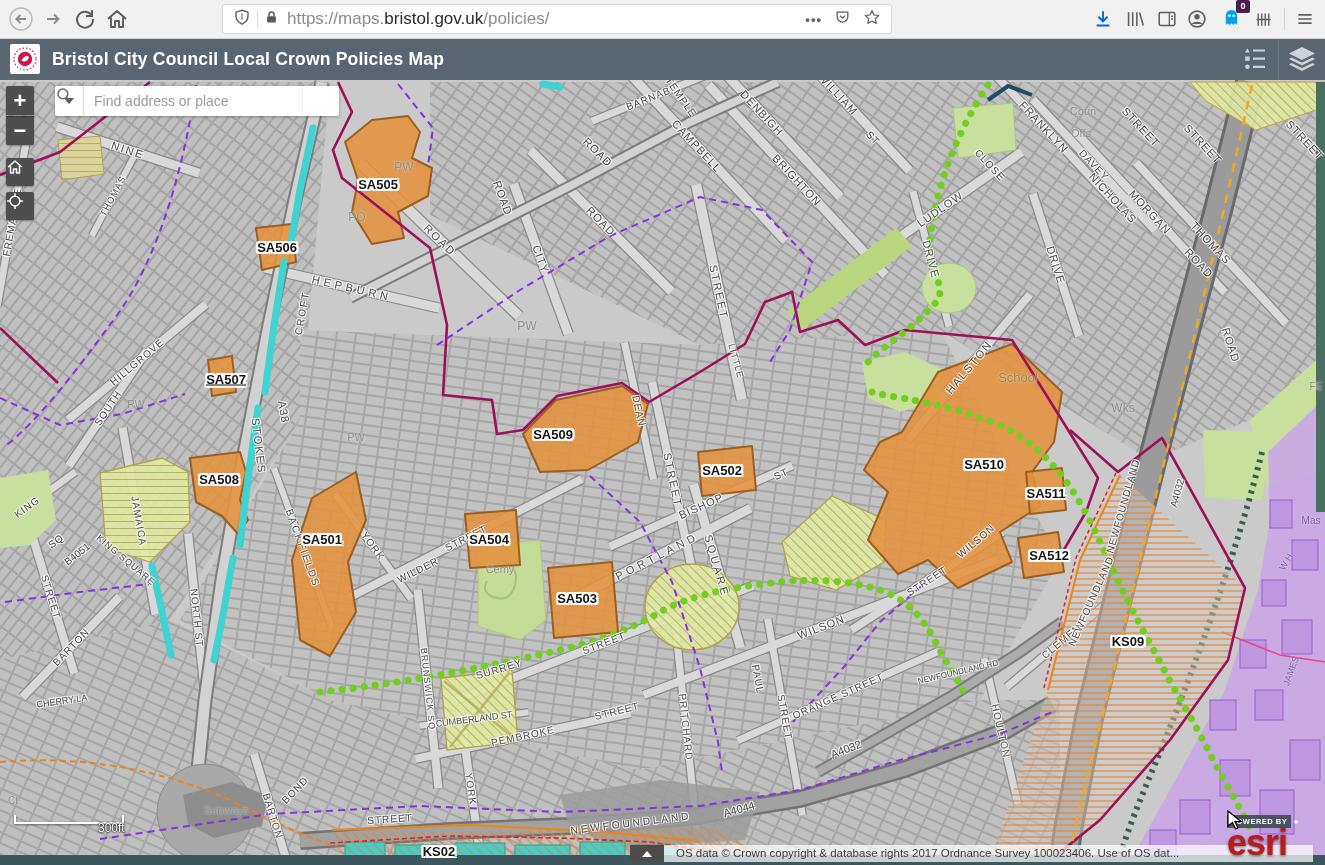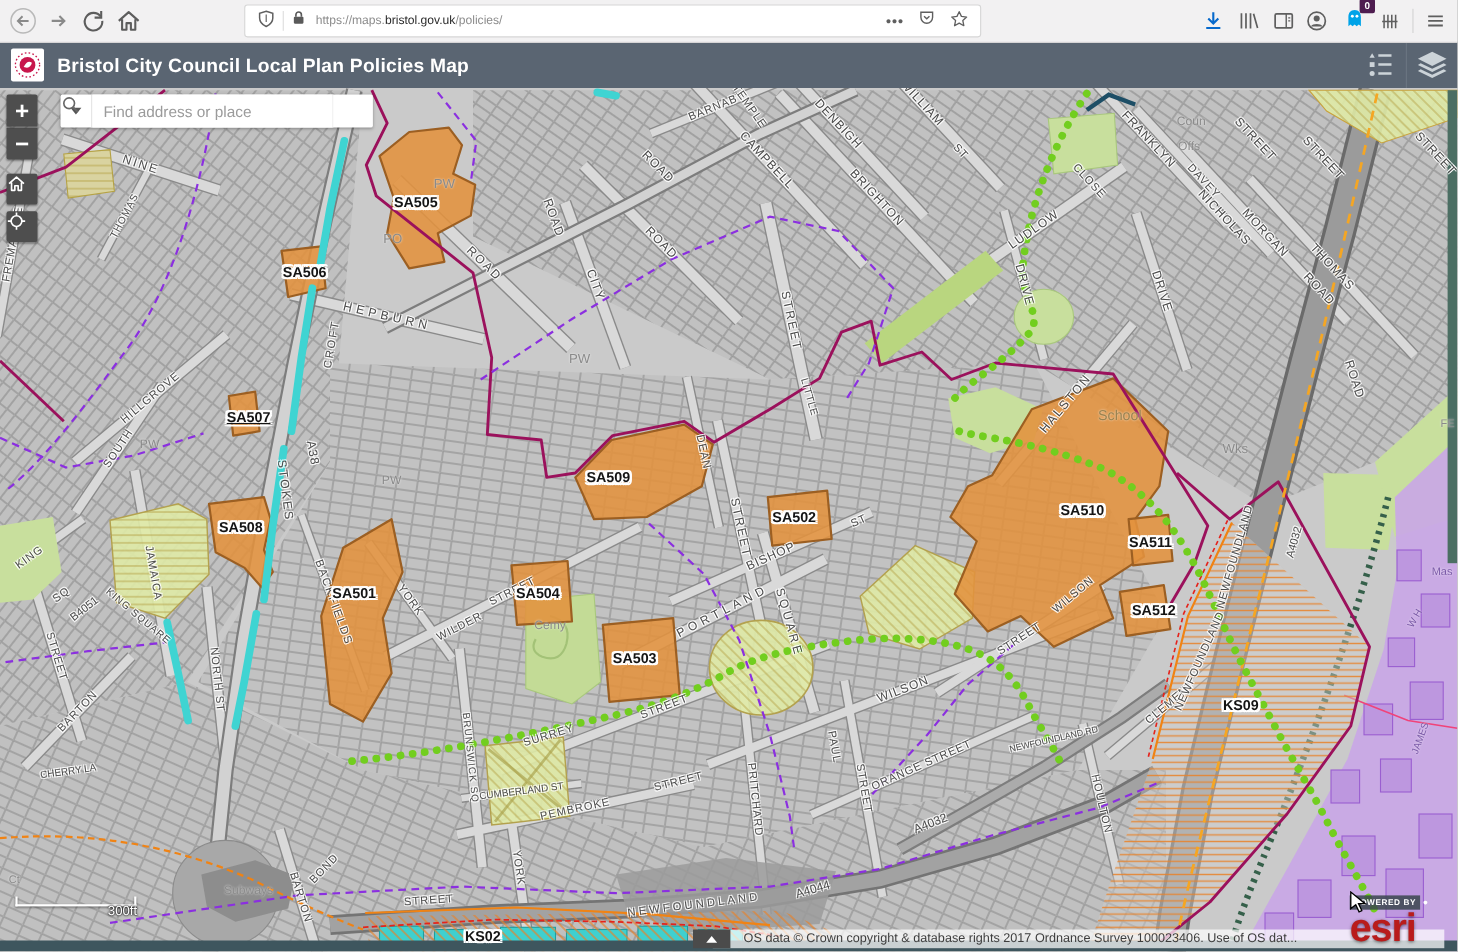--- a/index.html
+++ b/index.html
@@ -6,21 +6,21 @@
   body{width:1325px;height:865px;overflow:hidden;position:relative;
        font-family:"Liberation Sans",sans-serif;background:#cacaca;}
   
   #chrome{position:absolute;top:0;left:0;width:1325px;height:38px;background:#f2f1f2;
           border-bottom:1px solid #d4d3d4;z-index:50;}
   .tbtn{position:absolute;top:6px;width:26px;height:26px;display:flex;align-items:center;
         justify-content:center;border-radius:3px;}
   #urlbar{position:absolute;left:222px;top:4px;width:668px;height:28px;background:#fff;
           border:1px solid #d6d6d6;border-radius:3px;display:flex;align-items:center;}
   #urlbar .sep{width:1px;height:18px;background:#ddd;margin:0 6px;}
-  #urltext{font-size:11px;color:#8c8c8c;white-space:nowrap;}
+  #urltext{font-size:17px;color:#8c8c8c;white-space:nowrap;}
   #urltext b{color:#2a2a2a;font-weight:normal;}
   .urlicons{margin-left:auto;display:flex;align-items:center;gap:12px;padding-right:10px;}
   #ghostwrap{position:relative;}
   #ghostbadge{position:absolute;top:-7px;right:-8px;background:#4e1d50;color:#fff;
               font-size:9px;font-weight:bold;padding:1px 4px;border-radius:2px;line-height:11px;}
   
   #appheader{position:absolute;top:38px;left:0;width:1325px;height:42px;background:#5a6572;
              display:flex;align-items:center;z-index:45;}
   #applogo{width:30px;height:30px;background:#fff;border-radius:2px;margin:0 12px 0 10px;
            display:flex;align-items:center;justify-content:center;}
@@ -192,21 +192,21 @@
 </div>
 
 <div id="appheader">
   <div id="applogo">
     <svg width="26" height="26" viewBox="0 0 26 26">
         <circle cx="13" cy="13" r="11" fill="none" stroke="#c8174c" stroke-width="1.2" stroke-dasharray="1.5,2"></circle>
         <circle cx="13" cy="13" r="7.2" fill="#c8174c"></circle>
         <path d="M9.5 15 q3.5 -7 7.5 -4 q-1 4 -4.5 4.5 z" fill="#fff"></path>
       </svg>
   </div>
-  <div id="apptitle">Bristol City Council Local Plan Policies Map</div>
+  <div id="apptitle">Bristol City Council Local Crown Policies Map</div>
   <div id="headicons">
     <div class="hicon">
       <svg width="26" height="24" viewBox="0 0 26 24">
           <path d="M3 5.5 l2.4 -4 2.4 4 z" fill="#ccd3d8"></path>
           <rect x="3.2" y="9.5" width="4.4" height="4.4" fill="#ccd3d8"></rect>
           <circle cx="5.4" cy="19.8" r="2.3" fill="#ccd3d8"></circle>
           <path d="M11 3.5 h12 M11 11.7 h12 M11 19.8 h12" stroke="#ccd3d8" stroke-width="2.2"></path>
         </svg>
     </div>
     <div class="hdivider"></div>

